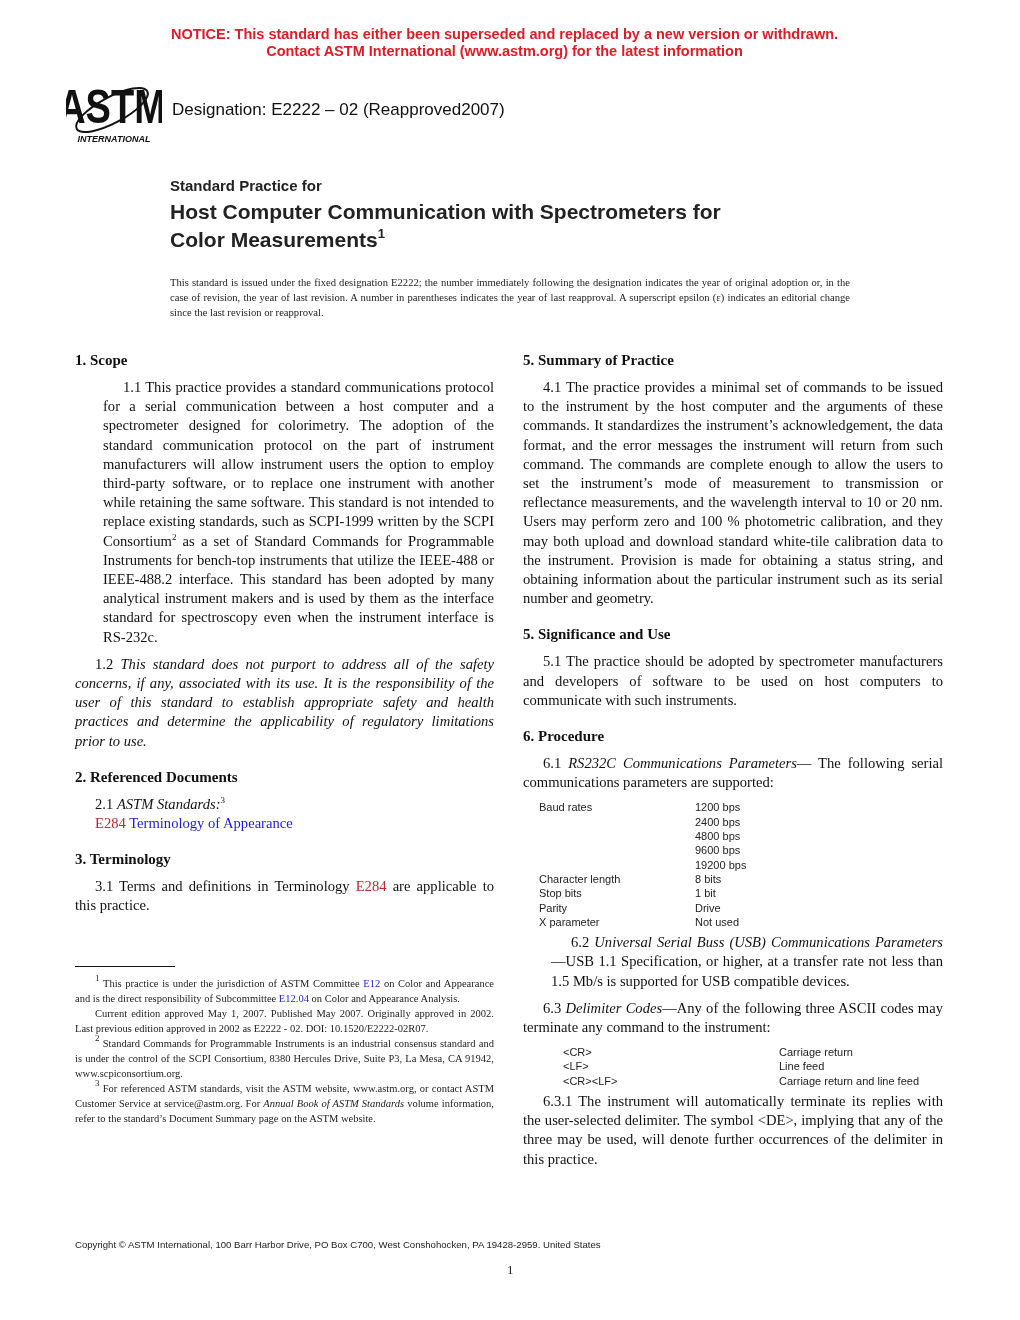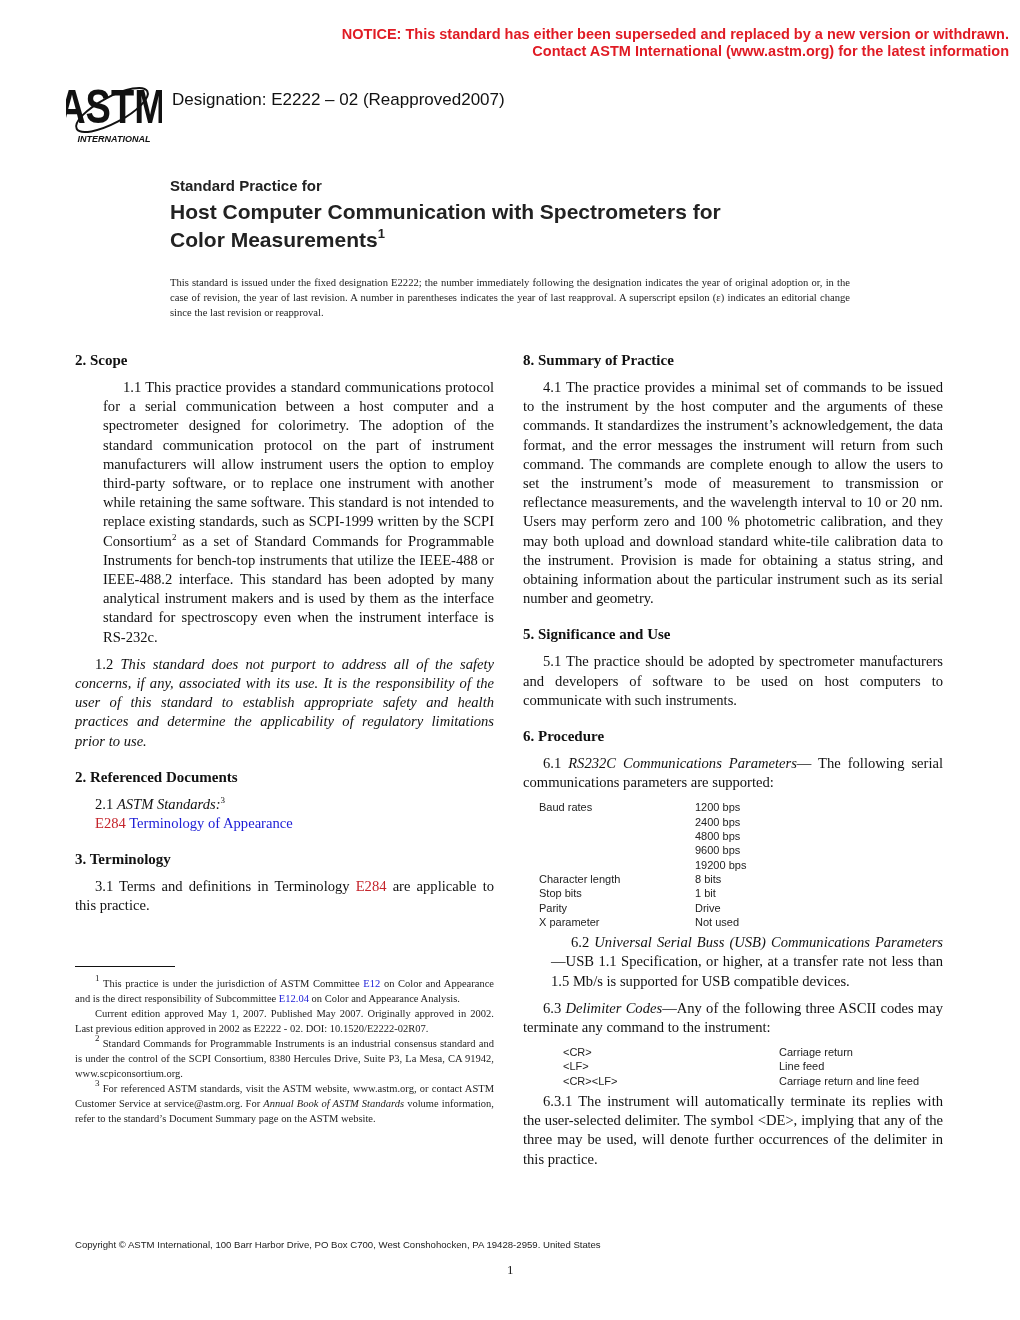--- a/index.html
+++ b/index.html
@@ -1,21 +1,21 @@
 <!DOCTYPE html>
 <html><head>
 <meta charset="utf-8">
 <style>
   html, body { margin: 0; padding: 0; background: #ffffff; }
   body { width: 1020px; height: 1320px; position: relative; overflow: hidden; color: #111; }
   .abs { position: absolute; }
-  .notice { top: 26px; left: 0; width: 1009px; text-align: right; color: #e01b24;
+  .notice { top: 26px; left: 0; width: 1009px; text-align: center; color: #e01b24;
     font-family: "Liberation Sans", sans-serif; font-weight: bold; font-size: 14.5px; line-height: 17px; }
   .logo { top: 76px; left: 66px; width: 96px; height: 70px; }
-  .designation { top: 90px; left: 172px; font-family: "Liberation Sans", sans-serif; font-size: 17px; color: #111; }
+  .designation { top: 100px; left: 172px; font-family: "Liberation Sans", sans-serif; font-size: 17px; color: #111; }
   .title { top: 174px; left: 170px; font-family: "Liberation Sans", sans-serif; font-weight: bold; color: #222; }
   .title .l1 { font-size: 15px; line-height: 24px; }
   .title .l2 { font-size: 21px; line-height: 28px; }
   .title sup { font-size: 13px; vertical-align: 9px; line-height: 0; }
   .issuance { top: 275px; left: 170px; width: 680px; font-family: "Liberation Serif", serif; font-size: 10.6px; line-height: 15px;
     color: #222; text-align: justify; }
   .col { font-family: "Liberation Serif", serif; font-size: 14.6px; line-height: 19.2px; color: #111; }
   .col.left { top: 350px; left: 75px; width: 419px; }
   .col.right { top: 350px; left: 523px; width: 420px; }
   h2 { font-family: "Liberation Serif", serif; font-weight: bold; font-size: 15px; margin: 0 0 8px 0; line-height: 20px; }
@@ -57,42 +57,42 @@
 
 <div class="abs title">
   <div class="l1">Standard Practice for</div>
   <div class="l2">Host Computer Communication with Spectrometers for</div>
   <div class="l2"><span>Color Measurements</span><sup>1</sup></div>
 </div>
 
 <div class="abs issuance">This standard is issued under the fixed designation E2222; the number immediately following the designation indicates the year of original adoption or, in the case of revision, the year of last revision. A number in parentheses indicates the year of last reapproval. A superscript epsilon (ε) indicates an editorial change since the last revision or reapproval.</div>
 
 <div class="abs col left">
-  <h2>2.  Scope</h2>
+  <h2>1.  Scope</h2>
   <p class="gap"><span>1.1  This practice provides a standard communications protocol for a serial communication between a host computer and a spectrometer designed for colorimetry. The adoption of the standard communication protocol on the part of instrument manufacturers will allow instrument users the option to employ third-party software, or to replace one instrument with another while retaining the same software. This standard is not intended to replace existing standards, such as SCPI-1999 written by the SCPI Consortium</span><sup>2</sup><span> as a set of Standard Commands for Programmable Instruments for bench-top instruments that utilize the IEEE-488 or IEEE-488.2 interface. This standard has been adopted by many analytical instrument makers and is used by them as the interface standard for spectroscopy even when the instrument interface is RS-232c.</span></p>
   <p class="secgap"><span>1.2 </span><em>This standard does not purport to address all of the safety concerns, if any, associated with its use. It is the responsibility of the user of this standard to establish appropriate safety and health practices and determine the applicability of regulatory limitations prior to use.</em></p>
 
   <h2>2.  Referenced Documents</h2>
   <p><span>2.1 </span><em>ASTM Standards:</em><sup>3</sup></p>
   <div class="reflist secgap"><span class="red">E284</span><span class="blue"> Terminology of Appearance</span></div>
 
   <h2>3.  Terminology</h2>
   <p><span>3.1  Terms and definitions in Terminology </span><span class="red">E284</span><span> are applicable to this practice.</span></p>
 </div>
 
 <div class="abs fnrule"></div>
 <div class="abs footnotes">
   <p><sup>1</sup><span> This practice is under the jurisdiction of ASTM Committee </span><span class="blue">E12</span><span> on Color and Appearance and is the direct responsibility of Subcommittee </span><span class="blue">E12.04</span><span> on Color and Appearance Analysis.</span></p>
   <p>Current edition approved May 1, 2007. Published May 2007. Originally approved in 2002. Last previous edition approved in 2002 as E2222 - 02. DOI: 10.1520/E2222-02R07.</p>
   <p><sup>2</sup><span> Standard Commands for Programmable Instruments is an industrial consensus standard and is under the control of the SCPI Consortium, 8380 Hercules Drive, Suite P3, La Mesa, CA 91942, www.scpiconsortium.org.</span></p>
   <p><sup>3</sup><span> For referenced ASTM standards, visit the ASTM website, www.astm.org, or contact ASTM Customer Service at service@astm.org. For </span><em>Annual Book of ASTM Standards</em><span> volume information, refer to the standard’s Document Summary page on the ASTM website.</span></p>
 </div>
 
 <div class="abs col right">
-  <h2>8.  Summary of Practice</h2>
+  <h2>5.  Summary of Practice</h2>
   <p class="secgap">4.1  The practice provides a minimal set of commands to be issued to the instrument by the host computer and the arguments of these commands. It standardizes the instrument’s acknowledgement, the data format, and the error messages the instrument will return from such command. The commands are complete enough to allow the users to set the instrument’s mode of measurement to transmission or reflectance measurements, and the wavelength interval to 10 or 20 nm. Users may perform zero and 100 % photometric calibration, and they may both upload and download standard white-tile calibration data to the instrument. Provision is made for obtaining a status string, and obtaining information about the particular instrument such as its serial number and geometry.</p>
 
   <h2>5.  Significance and Use</h2>
   <p class="secgap">5.1  The practice should be adopted by spectrometer manufacturers and developers of software to be used on host computers to communicate with such instruments.</p>
 
   <h2>6.  Procedure</h2>
   <p><span>6.1 </span><em>RS232C Communications Parameters</em><span>— The following serial communications parameters are supported:</span></p>
 
   <div class="table">
     <div class="row">

